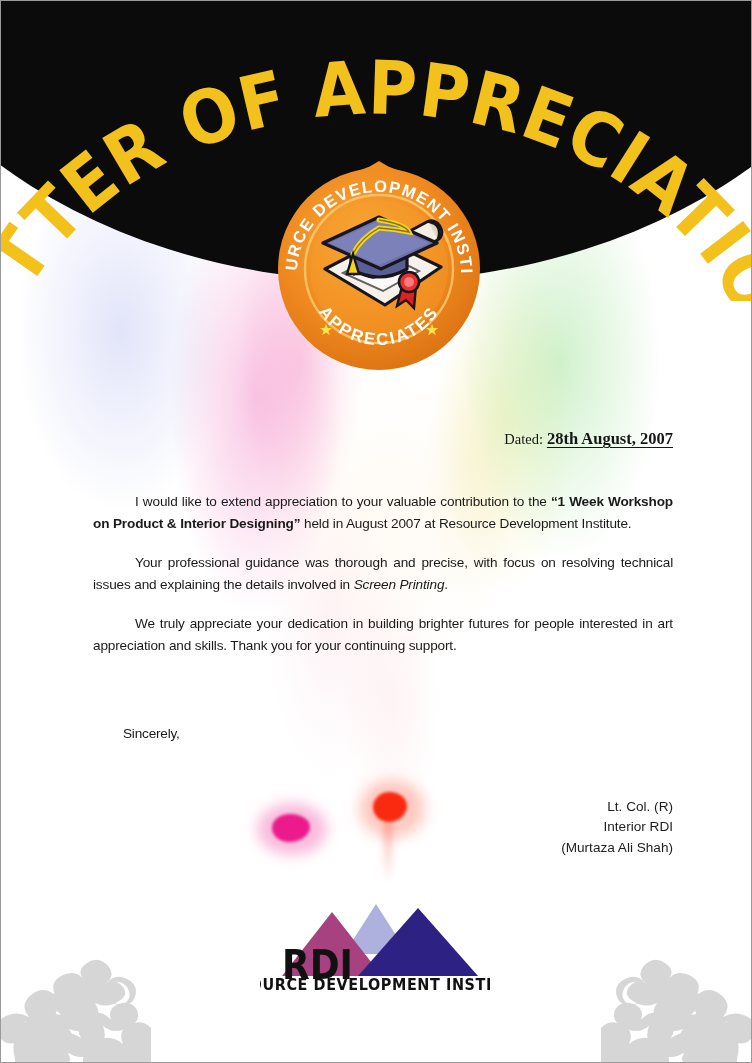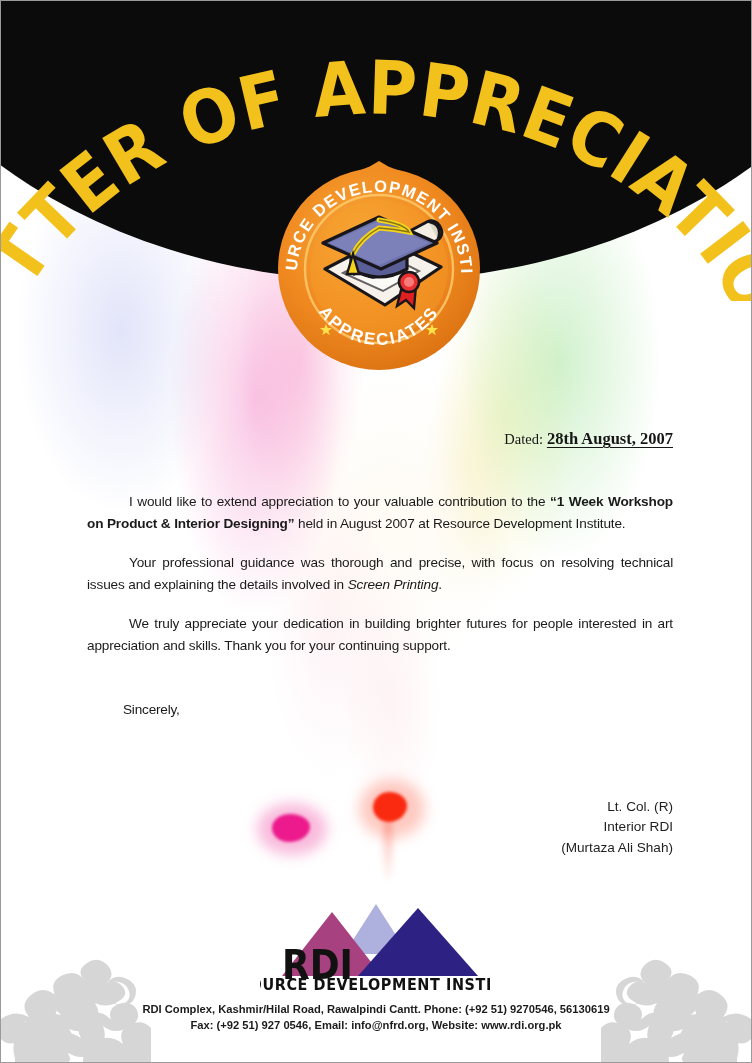--- a/index.html
+++ b/index.html
@@ -156,29 +156,29 @@
     width: 592px;
     color: #1a1a1a;
     font-size: 13.6px;
     line-height: 1.62;
   }
   .salutation {
     margin: 0 0 20px 0;
     letter-spacing: -0.2px;
   }
   .para {
-    margin: 0 0 17px 6px;
+    margin: 0 0 17px 12px;
     text-align: justify;
     text-indent: 42px;
     letter-spacing: -0.15px;
   }
   .para b { font-weight: 700; }
   .para .bi { font-weight: 400; font-style: italic; }
   .closing {
-    margin: 42px 0 0 42px;
+    margin: 66px 0 0 42px;
     letter-spacing: -0.2px;
   }
 
   .signature {
     position: absolute;
     right: 78px;
     top: 796px;
     text-align: right;
     font-size: 13.6px;
     line-height: 1.5;
@@ -342,24 +342,20 @@
   <div class="logo-block">
     <svg class="logo-mark" width="232" height="98" viewBox="0 0 232 98" xmlns="http://www.w3.org/2000/svg">
       <polygon points="116,10 148,60 84,60" fill="#aeb0de"></polygon>
       <polygon points="72,18 122,82 22,82" fill="#a8417f"></polygon>
       <polygon points="158,14 218,82 98,82" fill="#2d2184"></polygon>
       <text x="22" y="85" font-family="&quot;DejaVu Sans Condensed&quot;, &quot;Liberation Sans Narrow&quot;, &quot;Liberation Sans&quot;, sans-serif" font-size="40" font-weight="700" fill="#111111">RDI</text>
       <text x="116" y="96" text-anchor="middle" font-family="&quot;DejaVu Sans Condensed&quot;, &quot;Liberation Sans Narrow&quot;, &quot;Liberation Sans&quot;, sans-serif" font-size="16" font-weight="700" letter-spacing="0.6" fill="#111111">RESOURCE DEVELOPMENT INSTITUTE</text>
     </svg>
   </div>
 
-  <div class="footer-contact">
-    <div>RDI Complex, Kashmir/Hilal Road, Rawalpindi Cantt. Phone: (+92 51) 9270546, 56130619</div>
-    <div>Fax: (+92 51) 927 0546, Email: info@nfrd.org, Website: www.rdi.org.pk</div>
-  </div>
 
   <svg class="ornament ornament-left" viewBox="0 0 150 135" xmlns="http://www.w3.org/2000/svg">
     <g fill="#d4d4d4">
       <path d="M14,132 q-6,-22 10,-36 q16,-14 36,-8 q-14,-12 -4,-26 q10,-14 28,-8 q-10,-10 2,-18 q12,-8 22,4 q6,8 -2,16 q10,-4 16,4 q6,8 -4,14 q-12,8 -24,2 q8,12 -2,22 q-10,10 -24,4 q10,14 -2,26 q-12,12 -28,4 q6,14 -8,18 q-10,3 -16,-4 z"></path>
       <path d="M0,92 q14,-10 28,-2 q-10,-12 2,-22 q12,-10 24,0 q-6,-14 8,-20 q14,-6 22,6 q4,8 -4,14 q-14,10 -26,4 q6,14 -6,22 q-12,8 -24,0 q6,12 -6,20 q-10,6 -18,-2 z"></path>
       <path d="M38,135 q-4,-18 12,-26 q16,-8 30,2 q-8,-14 6,-22 q14,-8 24,4 q-4,-12 8,-16 q12,-4 18,6 q4,10 -6,16 q-16,10 -28,0 q6,16 -8,26 q-14,10 -28,0 q8,12 -4,10 z"></path>
       <path d="M82,135 q0,-16 14,-22 q14,-6 26,4 q-6,-14 8,-20 q12,-5 20,4 l0,34 z"></path>
       <path d="M106,56 q8,-10 20,-4 q12,6 8,18 q-4,10 -16,8 q-12,-2 -12,-12 q0,-6 6,-8 q6,-2 8,4 q2,6 -4,6 q4,-6 -2,-6 q-8,2 -4,10 q4,8 14,4 q8,-6 2,-16 q-6,-8 -20,-4 z"></path>
     </g>
   </svg>

